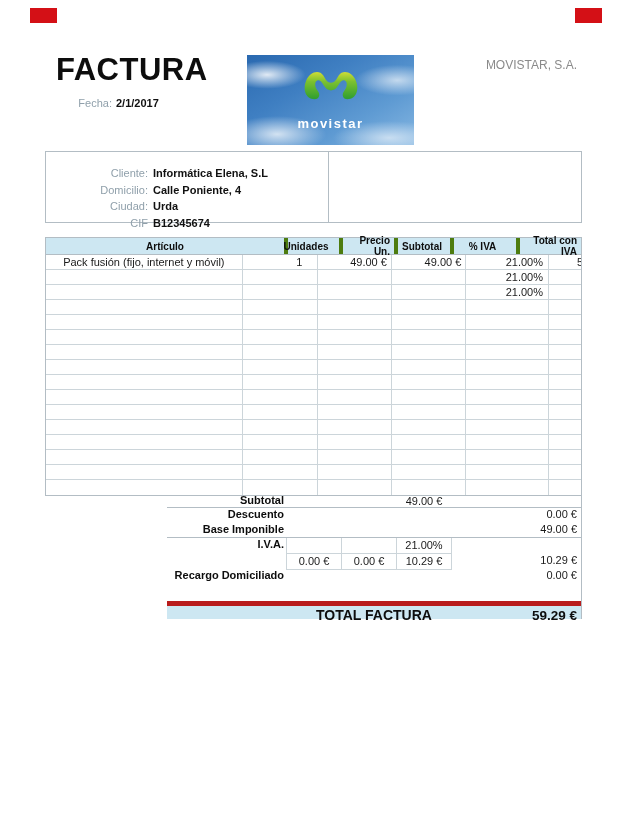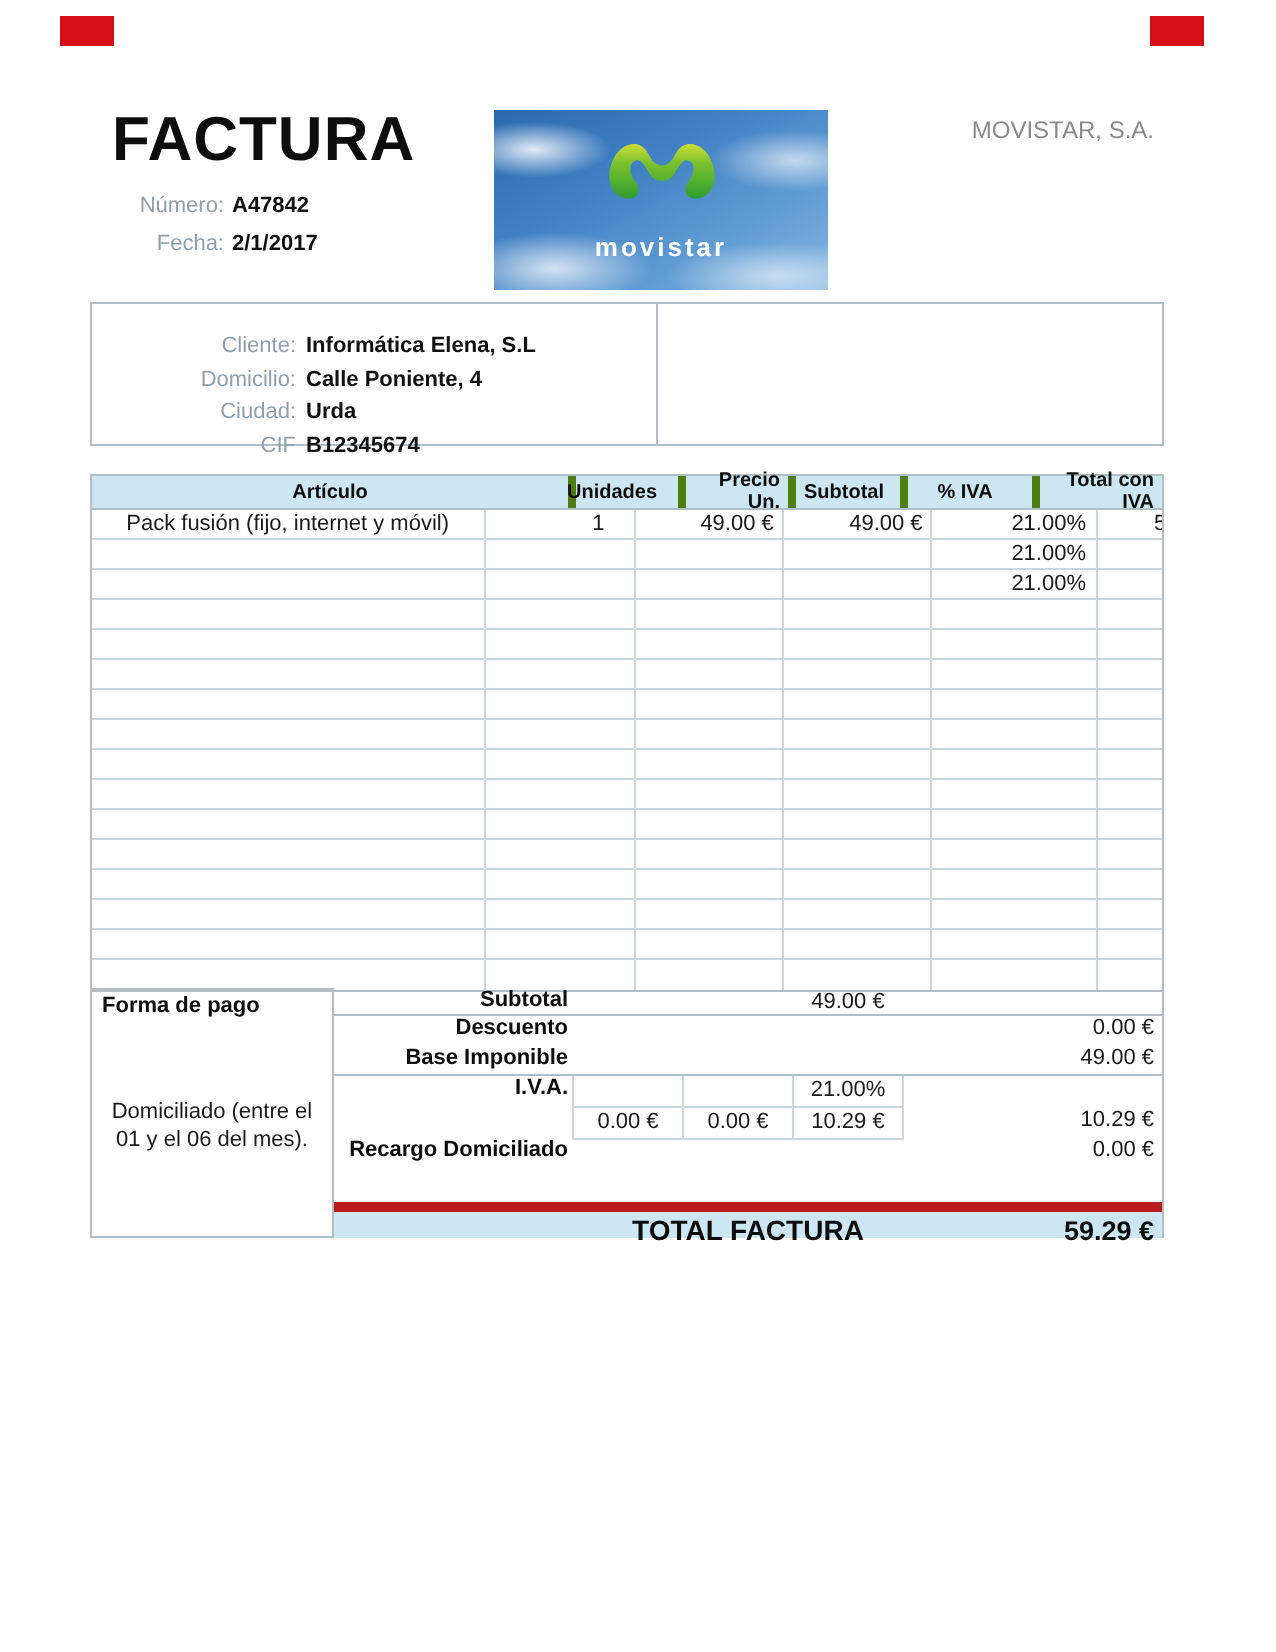--- a/index.html
+++ b/index.html
@@ -92,24 +92,20 @@
 </style>
 </head>
 <body>
 
 <div class="corner left"></div>
 <div class="corner right"></div>
 
 <div class="abs title">FACTURA</div>
 <div class="abs meta">
   <div class="meta-row">
-    <span class="meta-label">Número:</span>
-    <span class="meta-value">A47842</span>
-  </div>
-  <div class="meta-row">
     <span class="meta-label">Fecha:</span>
     <span class="meta-value">2/1/2017</span>
   </div>
 </div>
 
 <div class="abs logo">
   <svg class="logo-m" viewBox="0 0 120 80" xmlns="http://www.w3.org/2000/svg">
     <defs>
       <linearGradient id="mg" x1="0" y1="0" x2="0" y2="1">
         <stop offset="0" stop-color="#cfdd36"></stop>
@@ -281,24 +277,20 @@
         <div class="tcell c1"></div>
         <div class="tcell c2"></div>
         <div class="tcell c3"></div>
         <div class="tcell c4"></div>
         <div class="tcell c5"></div>
       </div>
     </div>
 </div>
 
 <div class="abs summary">
-  <div class="paybox">
-    <div class="paybox-title">Forma de pago</div>
-    <div class="paybox-note">Domiciliado (entre el 01 y el 06 del mes).</div>
-  </div>
   <div class="sumright">
 
     <div class="srow row-subtotal">
       <span class="slabel">Subtotal</span>
       <span class="cellstrip">
         <span class="scell w1"></span>
         <span class="scell w2"></span>
         <span class="scell w3">49.00 €</span>
       </span>
     </div>

